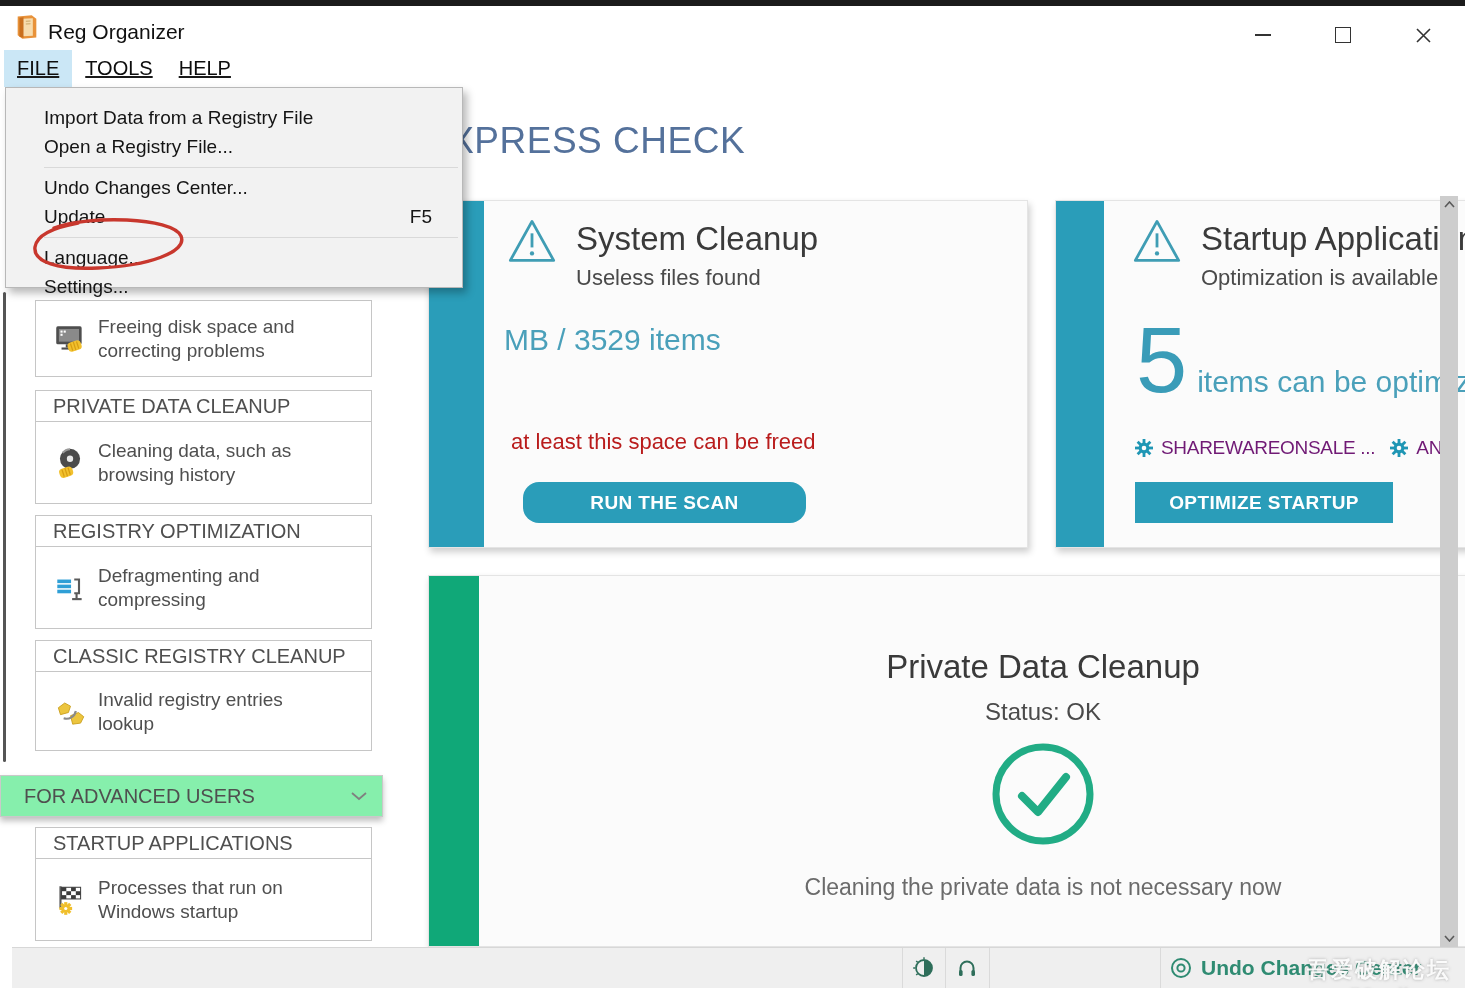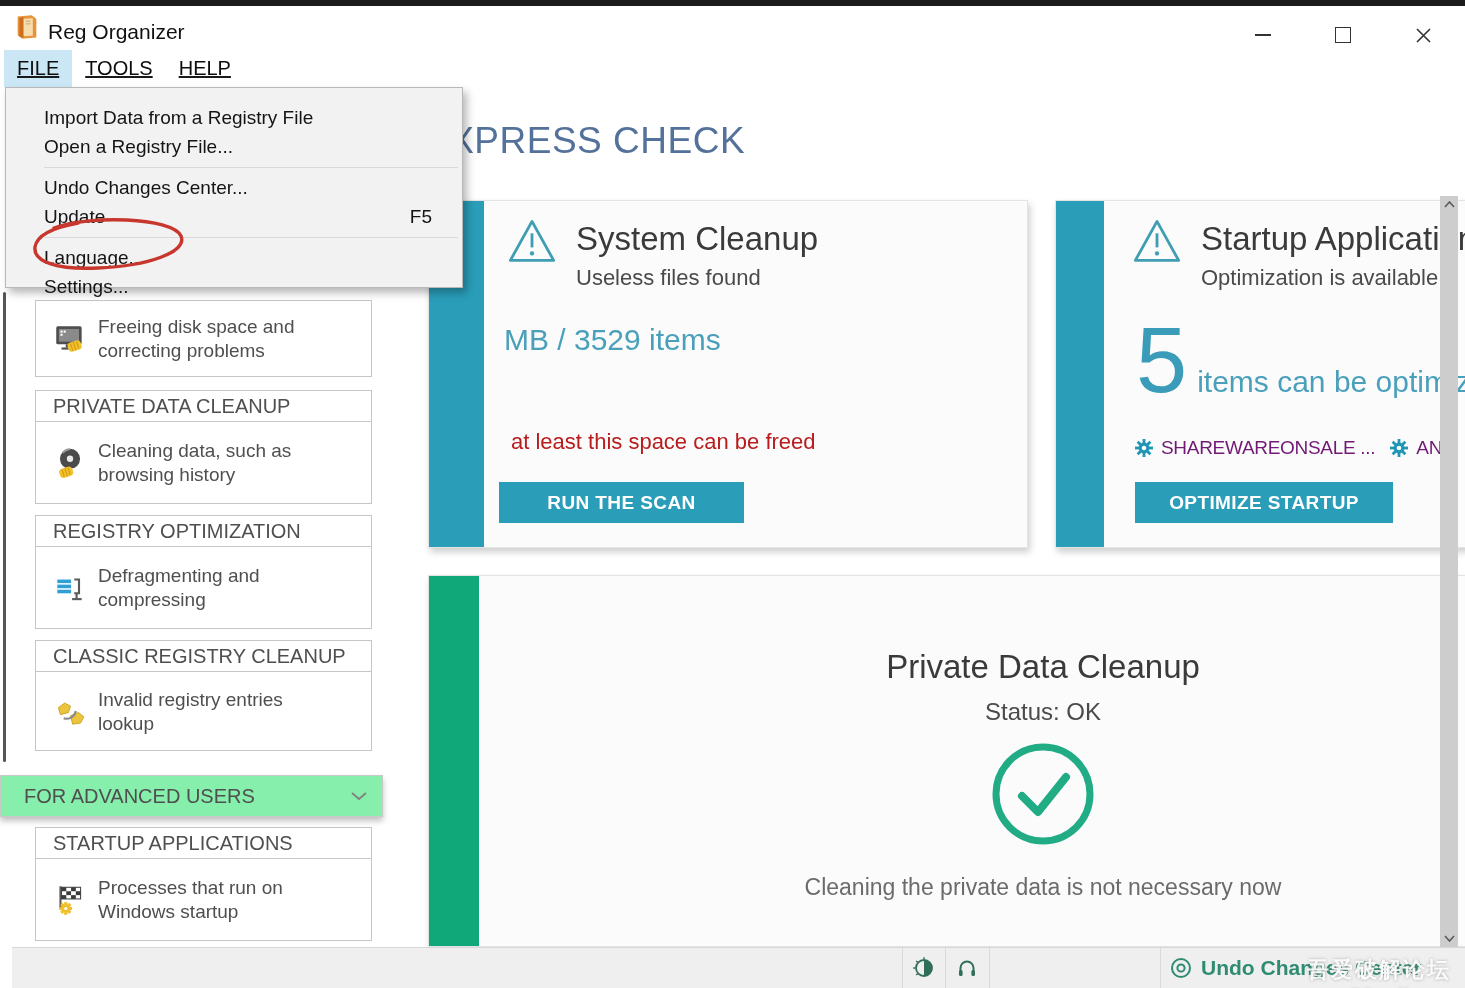--- a/index.html
+++ b/index.html
@@ -225,21 +225,21 @@
       <path d="M24 4 L44 40 H4 Z" fill="none" stroke="#3f9db4" stroke-width="2.6" stroke-linejoin="round"></path>
       <line x1="24" y1="15" x2="24" y2="28" stroke="#3f9db4" stroke-width="2.6"></line>
       <circle cx="24" cy="33.5" r="2" fill="#3f9db4"></circle>
     </svg>
     <div class="abs card-title" style="left:147px;top:19px;">System Cleanup</div>
     <div class="abs card-sub" style="left:147px;top:64px;">Useless files found</div>
     <div class="abs bignum-row" style="left:75px;top:122px;">
       <span class="bigunit">MB / 3529 items</span>
     </div>
     <div class="abs note" style="left:82px;top:228px;">at least this space can be freed</div>
-    <div class="cta" style="left:70px;top:281px;width:245px;height:41px;">RUN THE SCAN</div>
+    <div class="cta" style="left:94px;top:281px;width:283px;height:41px;border-radius:16px;">RUN THE SCAN</div>
   </div>
 
   <div class="card" style="left:1055px;top:200px;width:600px;height:348px;">
     <div class="stripe" style="width:48px;background:#2a9db9;"></div>
     <svg class="abs" style="left:75px;top:16px;" width="52" height="50" viewBox="0 0 48 46">
       <path d="M24 4 L44 40 H4 Z" fill="none" stroke="#3f9db4" stroke-width="2.6" stroke-linejoin="round"></path>
       <line x1="24" y1="15" x2="24" y2="28" stroke="#3f9db4" stroke-width="2.6"></line>
       <circle cx="24" cy="33.5" r="2" fill="#3f9db4"></circle>
     </svg>
     <div class="abs card-title" style="left:145px;top:19px;">Startup Applications</div>

